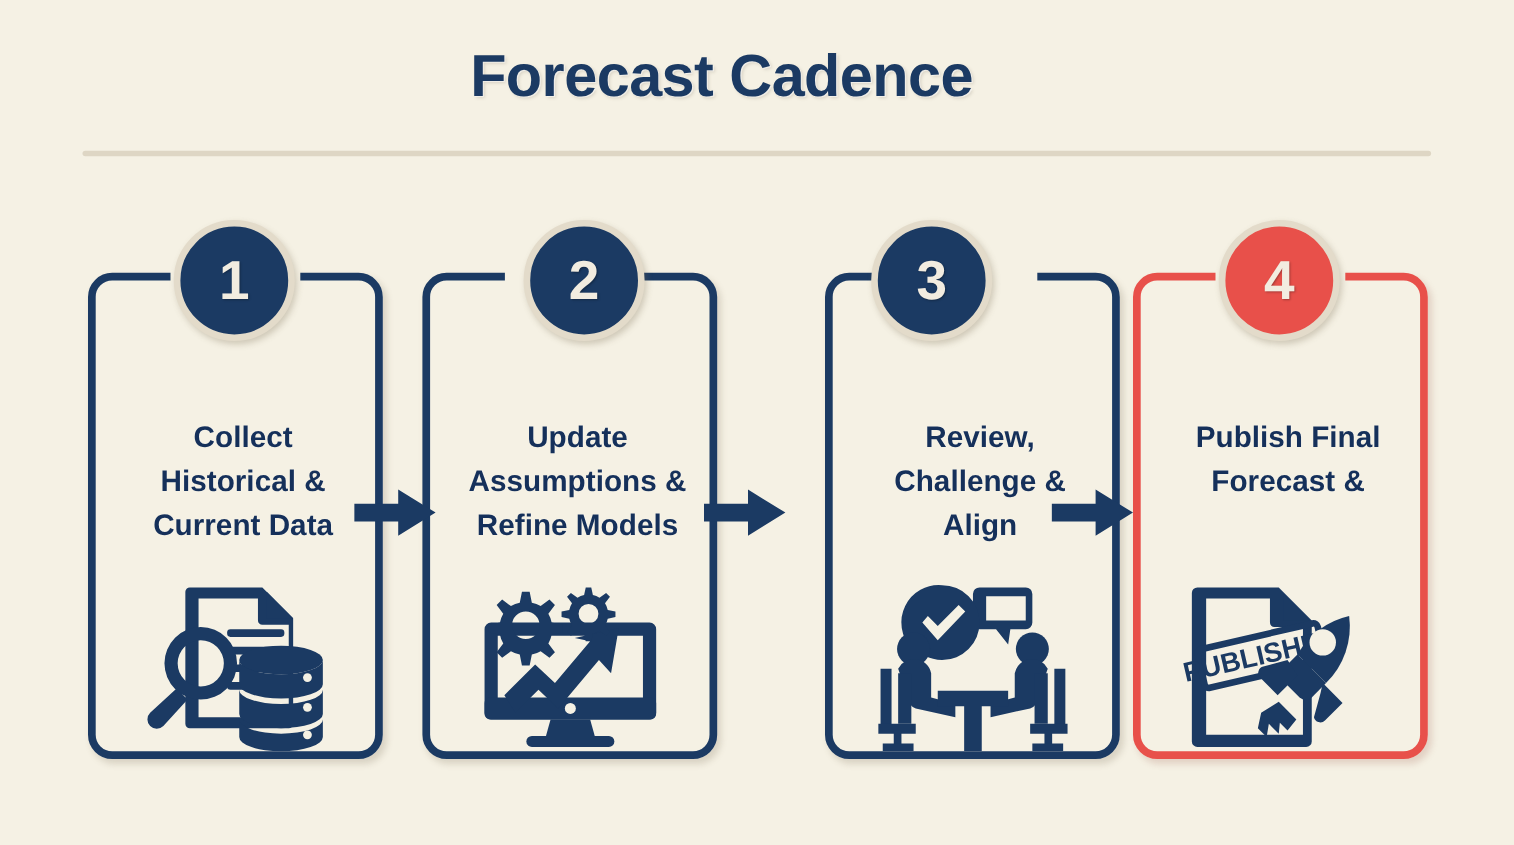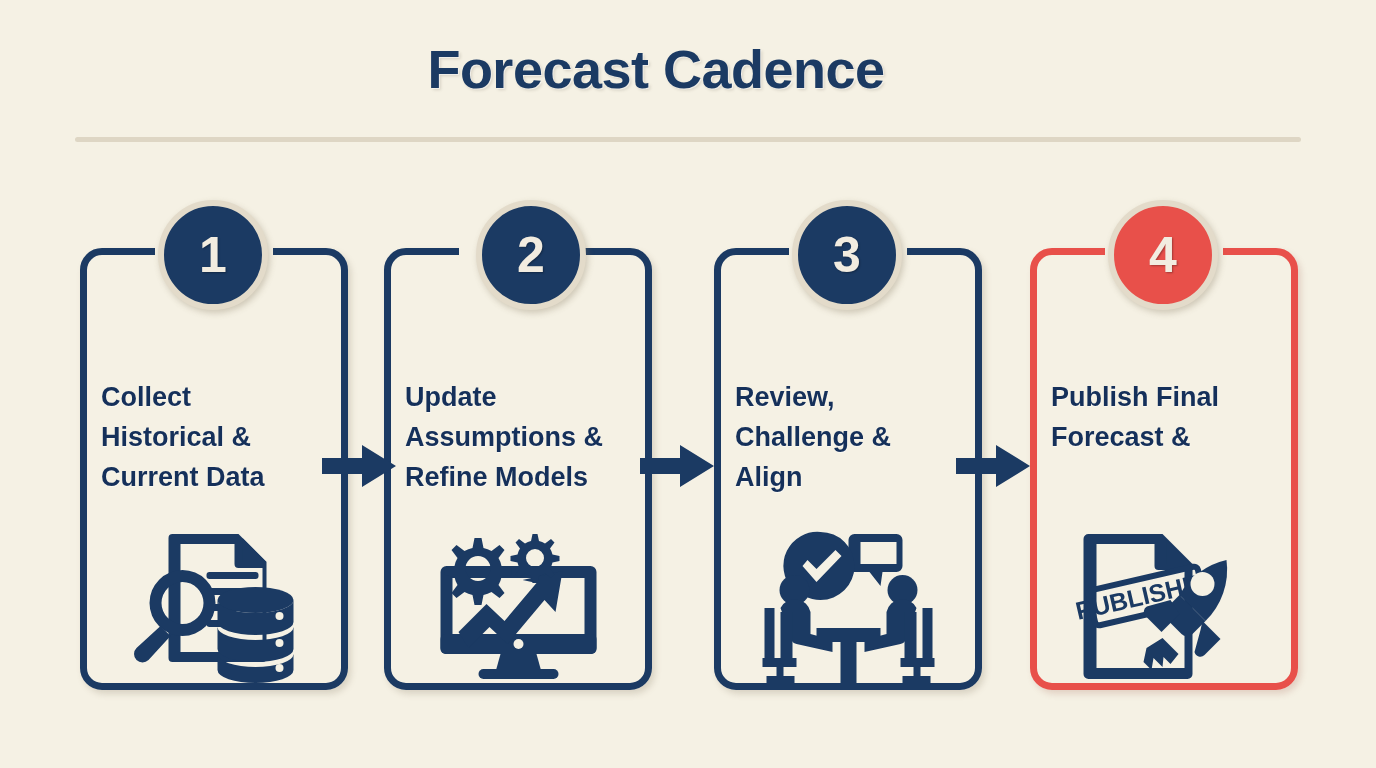--- a/index.html
+++ b/index.html
@@ -96,21 +96,21 @@
   }
   .step-circle.accent {
     background: #e8504a;
   }
 
   .step-label {
     position: absolute;
     top: 122px;
     left: 14px;
     width: 240px;
-    text-align: left;
+    text-align: center;
     font-size: 27px;
     font-weight: bold;
     line-height: 40px;
     color: #15305a;
     text-shadow: 0.5px 0.5px 0 rgba(255,255,255,0.5);
   }
 
   .step-icon {
     position: absolute;
     top: 270px;
@@ -232,21 +232,21 @@
   <div class="step-circle" style="left:476px;">
     <span>2</span>
   </div>
 
   <div class="flow-arrow" style="left:640px;">
     <svg width="76" height="46" viewBox="0 0 76 46">
       <path d="M0 15 h40 v-13 l34 21 l-34 21 v-13 h-40 z" fill="#1b3a63"></path>
     </svg>
   </div>
 
-  <div class="step-card" style="left:714px;">
+  <div class="step-card" style="left:750px;">
     <div class="card-notch"></div>
 
     <div class="step-label">
       <div>Review,</div>
       <div>Challenge &amp;</div>
       <div>Align</div>
     </div>
 
     <div class="step-icon">
       <svg width="180" height="155" viewBox="0 0 180 155">

